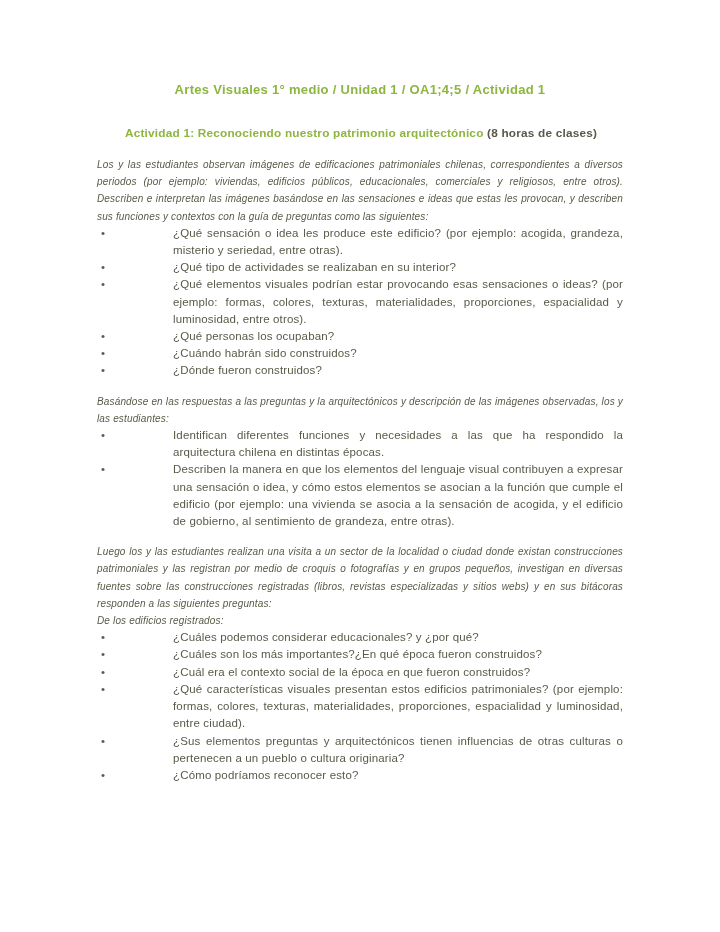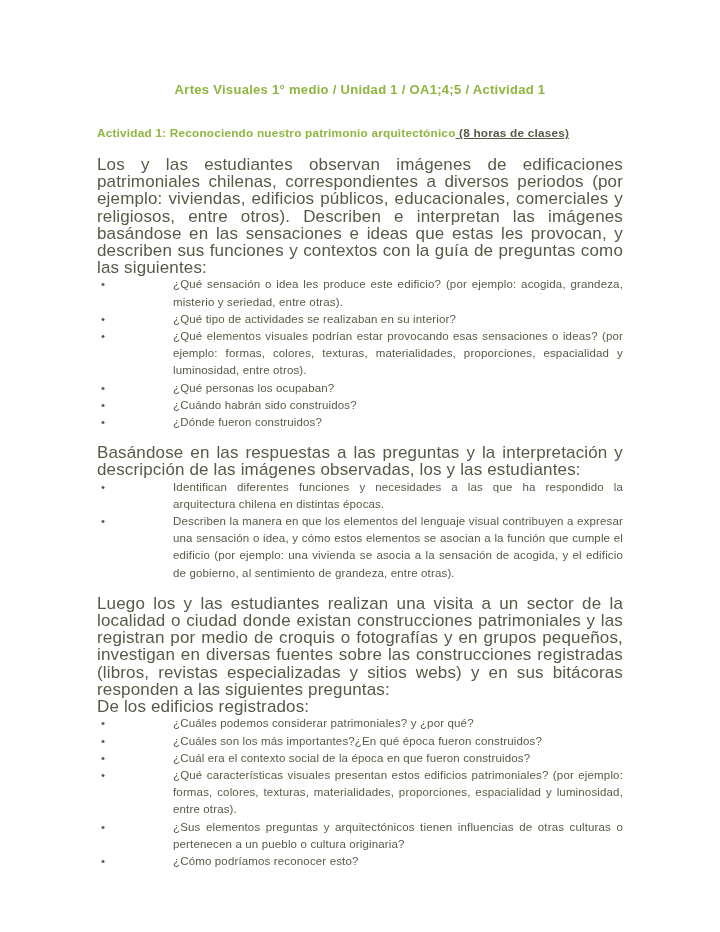--- a/index.html
+++ b/index.html
@@ -32,31 +32,32 @@
   }
   .activity-heading {
     margin: 0 0 14px 0;
     font-size: 11.8px;
     line-height: 17px;
     font-weight: 700;
     letter-spacing: 0.2px;
   }
   .activity-heading .green {
     color: #8eb53f;
+    margin-left: 28px;
   }
   .activity-heading .dark {
     color: #595948;
-    text-decoration: underline;
   }
   .para {
     margin: 0 0 13px 0;
-    font-size: 17px;
+    font-size: 10px;
     line-height: 17.2px;
     text-align: justify;
     letter-spacing: 0.15px;
+    font-style: italic;
   }
   .para.tight {
     margin-bottom: 0;
   }
   ul.bullets {
     list-style: none;
     margin: 0 0 13px 0;
     padding: 0;
   }
   ul.bullets.last {
@@ -113,54 +114,54 @@
     <li class="bullet-item">
       <span class="marker">•</span>
       <span class="li-text">¿Cuándo habrán sido construidos?</span>
     </li>
     <li class="bullet-item">
       <span class="marker">•</span>
       <span class="li-text">¿Dónde fueron construidos?</span>
     </li>
   </ul>
 
-  <p class="para tight">Basándose en las respuestas a las preguntas y la interpretación y descripción de las imágenes observadas, los y las estudiantes:</p>
+  <p class="para tight">Basándose en las respuestas a las preguntas y la arquitectónicos y descripción de las imágenes observadas, los y las estudiantes:</p>
 
   <ul class="bullets">
     <li class="bullet-item">
       <span class="marker">•</span>
       <span class="li-text">Identifican diferentes funciones y necesidades a las que ha respondido la arquitectura chilena en distintas épocas.</span>
     </li>
     <li class="bullet-item">
       <span class="marker">•</span>
       <span class="li-text">Describen la manera en que los elementos del lenguaje visual contribuyen a expresar una sensación o idea, y cómo estos elementos se asocian a la función que cumple el edificio (por ejemplo: una vivienda se asocia a la sensación de acogida, y el edificio de gobierno, al sentimiento de grandeza, entre otras).</span>
     </li>
   </ul>
 
 
   <p class="para tight">Luego los y las estudiantes realizan una visita a un sector de la localidad o ciudad donde existan construcciones patrimoniales y las registran por medio de croquis o fotografías y en grupos pequeños, investigan en diversas fuentes sobre las construcciones registradas (libros, revistas especializadas y sitios webs) y en sus bitácoras responden a las siguientes preguntas:</p>
 
   <p class="para tight">De los edificios registrados:</p>
 
   <ul class="bullets last">
     <li class="bullet-item">
       <span class="marker">•</span>
-      <span class="li-text">¿Cuáles podemos considerar patrimoniales? y ¿por qué?</span>
+      <span class="li-text">¿Cuáles podemos considerar educacionales? y ¿por qué?</span>
     </li>
     <li class="bullet-item">
       <span class="marker">•</span>
       <span class="li-text">¿Cuáles son los más importantes?¿En qué época fueron construidos?</span>
     </li>
     <li class="bullet-item">
       <span class="marker">•</span>
       <span class="li-text">¿Cuál era el contexto social de la época en que fueron construidos?</span>
     </li>
     <li class="bullet-item">
       <span class="marker">•</span>
-      <span class="li-text">¿Qué características visuales presentan estos edificios patrimoniales? (por ejemplo: formas, colores, texturas, materialidades, proporciones, espacialidad y luminosidad, entre otras).</span>
+      <span class="li-text">¿Qué características visuales presentan estos edificios patrimoniales? (por ejemplo: formas, colores, texturas, materialidades, proporciones, espacialidad y luminosidad, entre ciudad).</span>
     </li>
     <li class="bullet-item">
       <span class="marker">•</span>
       <span class="li-text">¿Sus elementos preguntas y arquitectónicos tienen influencias de otras culturas o pertenecen a un pueblo o cultura originaria?</span>
     </li>
     <li class="bullet-item">
       <span class="marker">•</span>
       <span class="li-text">¿Cómo podríamos reconocer esto?</span>
     </li>
   </ul>

